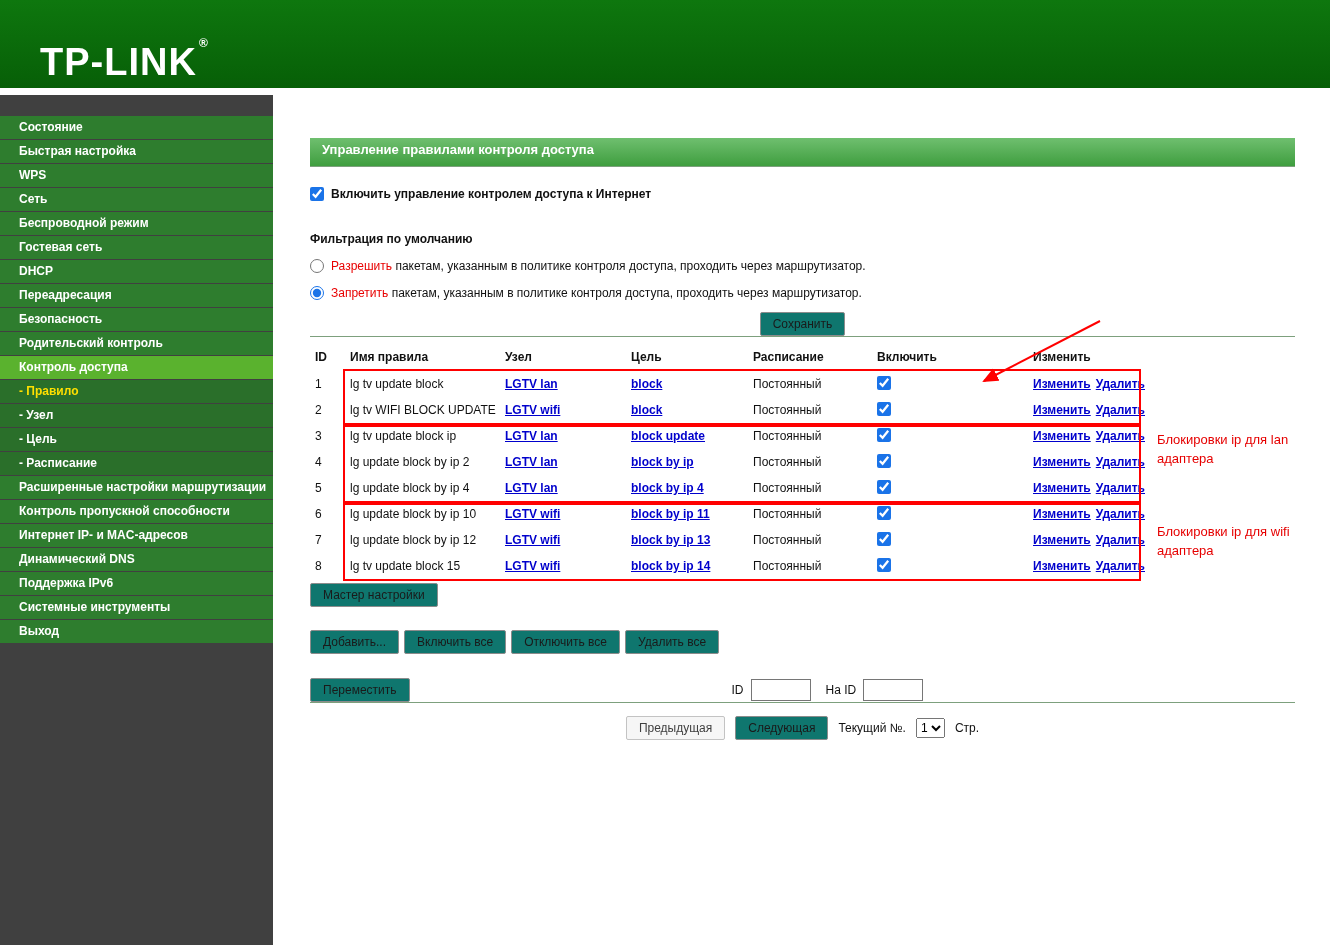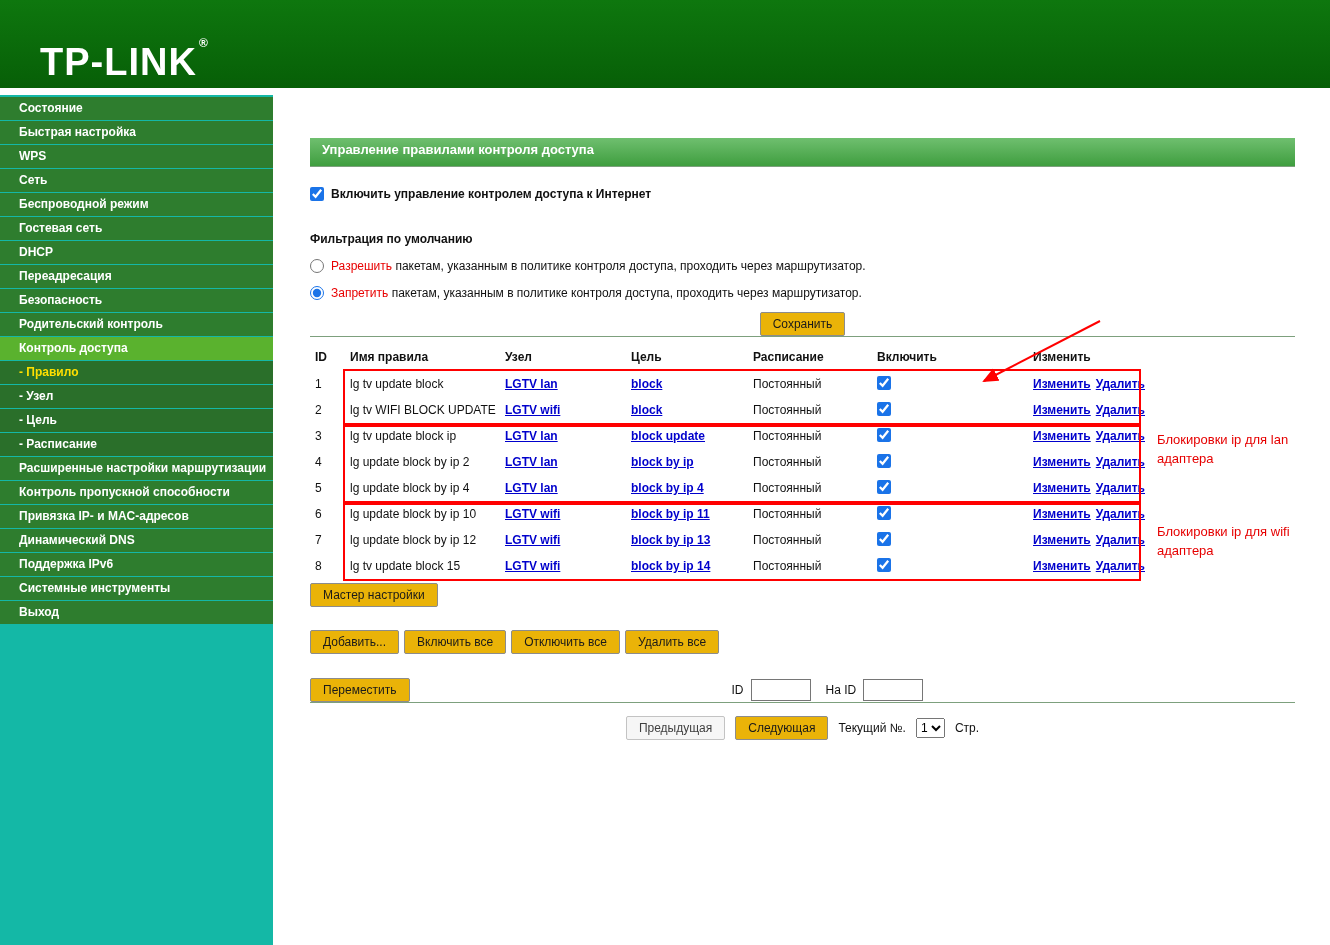--- a/index.html
+++ b/index.html
@@ -11,21 +11,21 @@
   }
   .page{width:1330px;height:945px;overflow:hidden;position:relative;background:#fff;}
 
   
   .topbar{height:88px;background:linear-gradient(#0e770e,#075f07);}
   .logo{padding-left:40px;line-height:86px;font-size:38px;font-weight:bold;color:#fff;letter-spacing:1px;}
   .logo sup{font-size:12px;vertical-align:28px;margin-left:2px;font-weight:bold;}
 
   
   .layout{display:flex;height:857px;background:#fff;}
-  .sidebar{width:273px;box-sizing:border-box;background:#14b8a6;margin-top:7px;padding-top:2px;flex:none;}
+  .sidebar{width:273px;box-sizing:border-box;background:#404040;margin-top:7px;padding-top:21px;flex:none;}
   .sb-item{
     height:23px;line-height:23px;margin-bottom:1px;background:#2e7d2e;color:#fff;
     font-size:12px;font-weight:bold;padding-left:19px;white-space:nowrap;overflow:hidden;cursor:pointer;
   }
   .sb-item.selected{background:#5ab22e;}
   .sb-item.sub{background:#2a6f2a;}
   .sb-item.sub.active{color:#ffdf00;}
 
   .content{flex:1;background:#fff;padding:0 35px 0 37px;position:relative;}
 
@@ -39,21 +39,21 @@
   .r3{margin-top:20px;}
 
   .enable-row{margin-top:20px;display:flex;align-items:center;gap:7px;font-size:12px;font-weight:bold;}
   input[type=checkbox],input[type=radio]{accent-color:#1a73e8;width:14px;height:14px;margin:0;flex:none;}
   .filter-heading{margin-top:31px;font-size:12px;font-weight:bold;}
   .radio-row{margin-top:13px;display:flex;align-items:center;gap:7px;font-size:12px;}
   .red{color:#e80000;}
   .save-row{margin-top:12px;text-align:center;}
 
   .btn{
-    font-family:inherit;font-size:12px;color:#1a1a1a;background:#eab308;
+    font-family:inherit;font-size:12px;color:#1a1a1a;background:#0f766e;
     border:1px solid #8c8c8c;border-radius:2px;height:24px;padding:0 12px;cursor:pointer;
   }
   .btn:disabled{color:#404040;border-color:#c3c3c3;background:#f6f6f6;cursor:default;text-align:center;}
 
   
   .table-wrap{position:relative;margin-top:6px;height:238px;}
   .trow{
     display:grid;grid-template-columns:35px 155px 126px 122px 122px 158px 130px;
     height:26px;align-items:center;font-size:12px;
   }
@@ -109,21 +109,21 @@
         <div class="sb-item">Переадресация</div>
         <div class="sb-item">Безопасность</div>
         <div class="sb-item">Родительский контроль</div>
         <div class="sb-item selected">Контроль доступа</div>
         <div class="sb-item sub active">- Правило</div>
         <div class="sb-item sub">- Узел</div>
         <div class="sb-item sub">- Цель</div>
         <div class="sb-item sub">- Расписание</div>
         <div class="sb-item">Расширенные настройки маршрутизации</div>
         <div class="sb-item">Контроль пропускной способности</div>
-        <div class="sb-item">Привязка IP- и MAC-адресов</div>
+        <div class="sb-item">Интернет IP- и MAC-адресов</div>
         <div class="sb-item">Динамический DNS</div>
         <div class="sb-item">Поддержка IPv6</div>
         <div class="sb-item">Системные инструменты</div>
         <div class="sb-item">Выход</div>
       </nav>
 
     <main class="content">
 
       <div class="title-bar">Управление правилами контроля доступа</div>
       <hr class="rule r1">

